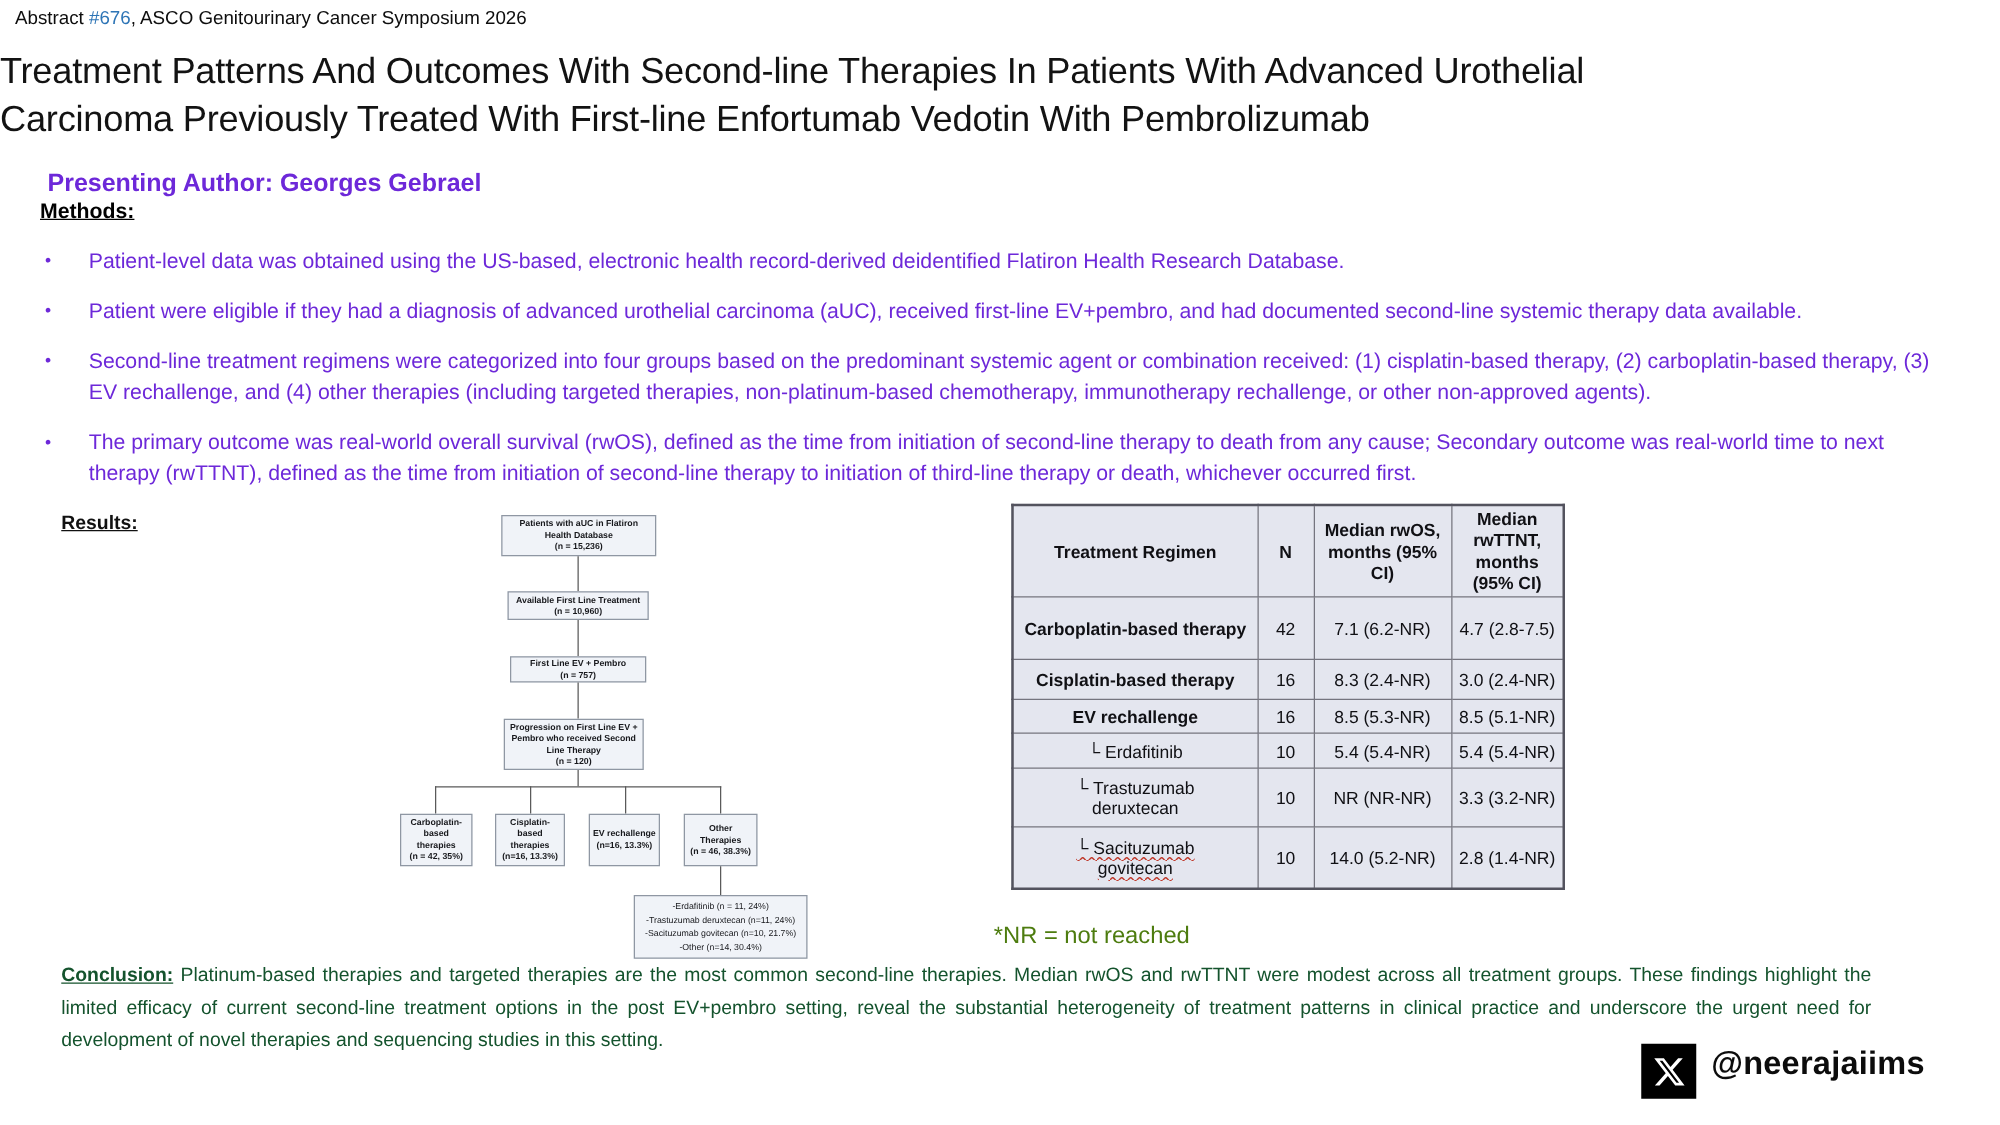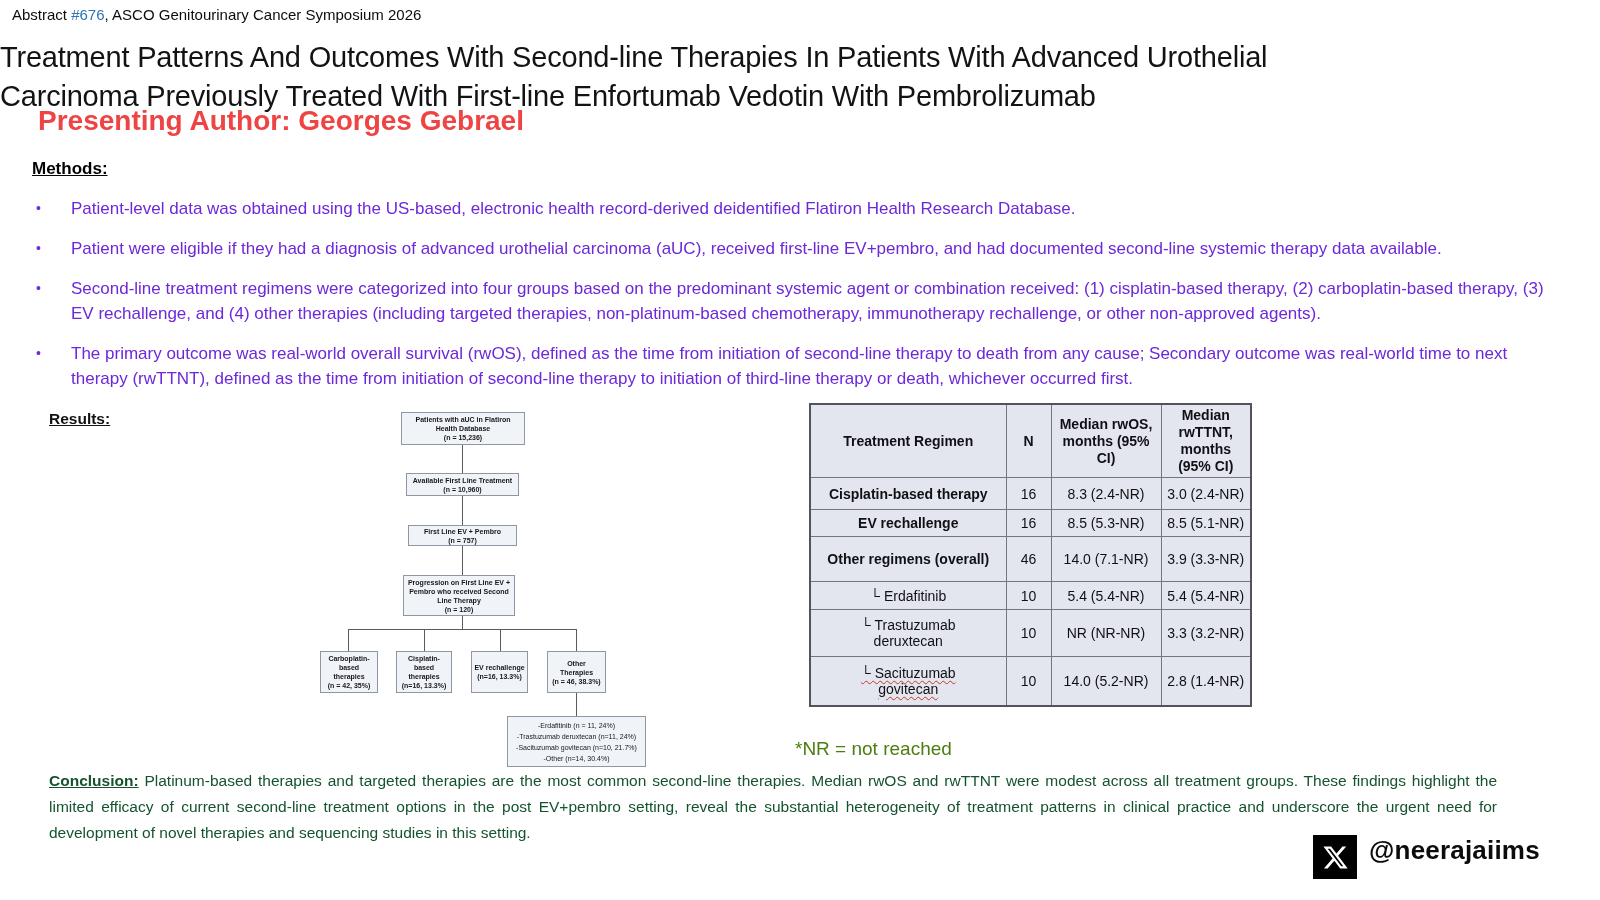--- a/index.html
+++ b/index.html
@@ -10,21 +10,21 @@
   }
 
   
   .topbar { position:absolute; left:12px; top:6px; font-size:15px; color:#0d0d0d; }
   .abstract-link { color:#2e75b6; cursor:pointer; text-decoration:none; }
 
   
   .title { position:absolute; top:38px; left:0; width:1600px; text-align:left;
            font-size:29px; line-height:39px; color:#131313; letter-spacing:-0.2px; }
 
-  .author { position:absolute; left:38px; top:105px; font-size:28px; font-weight:bold; color:#ef4444; }
+  .author { position:absolute; left:38px; top:136px; font-size:20px; font-weight:bold; color:#6d28d9; }
 
   .section-heading { font-size:17px; font-weight:bold; text-decoration:underline; color:#000; }
 
   
   .methods { position:absolute; left:32px; top:159px; width:1520px; }
   .methods ul { margin:17px 0 0 0; padding:0 0 0 39px; list-style:none; }
   .methods li { position:relative; font-size:17px; line-height:25px; margin-bottom:15px; color:#6d28d9; }
   .methods li::before { content:"\2022"; position:absolute; left:-35px; top:0; font-size:14px; }
 
   
@@ -141,37 +141,37 @@
       </colgroup>
     <tbody>
         <tr style="height:45px">
       <th>Treatment Regimen</th>
       <th>N</th>
       <th>Median rwOS,
 months (95% CI)</th>
       <th>Median rwTTNT,
 months (95% CI)</th>
     </tr>
+    <tr style="height:50px">
+      <td class="cell-bold">Carboplatin-based therapy</td>
+      <td>42</td>
+      <td>7.1 (6.2-NR)</td>
+      <td>4.7 (2.8-7.5)</td>
+    </tr>
     <tr style="height:32px">
       <td class="cell-bold">Cisplatin-based therapy</td>
       <td>16</td>
       <td>8.3 (2.4-NR)</td>
       <td>3.0 (2.4-NR)</td>
     </tr>
     <tr style="height:27px">
       <td class="cell-bold">EV rechallenge</td>
       <td>16</td>
       <td>8.5 (5.3-NR)</td>
       <td>8.5 (5.1-NR)</td>
-    </tr>
-    <tr style="height:45px">
-      <td class="cell-bold">Other regimens (overall)</td>
-      <td>46</td>
-      <td>14.0 (7.1-NR)</td>
-      <td>3.9 (3.3-NR)</td>
     </tr>
     <tr style="height:28px">
       <td>└ Erdafitinib</td>
       <td>10</td>
       <td>5.4 (5.4-NR)</td>
       <td>5.4 (5.4-NR)</td>
     </tr>
     <tr style="height:47px">
       <td>└ Trastuzumab
 deruxtecan</td>

